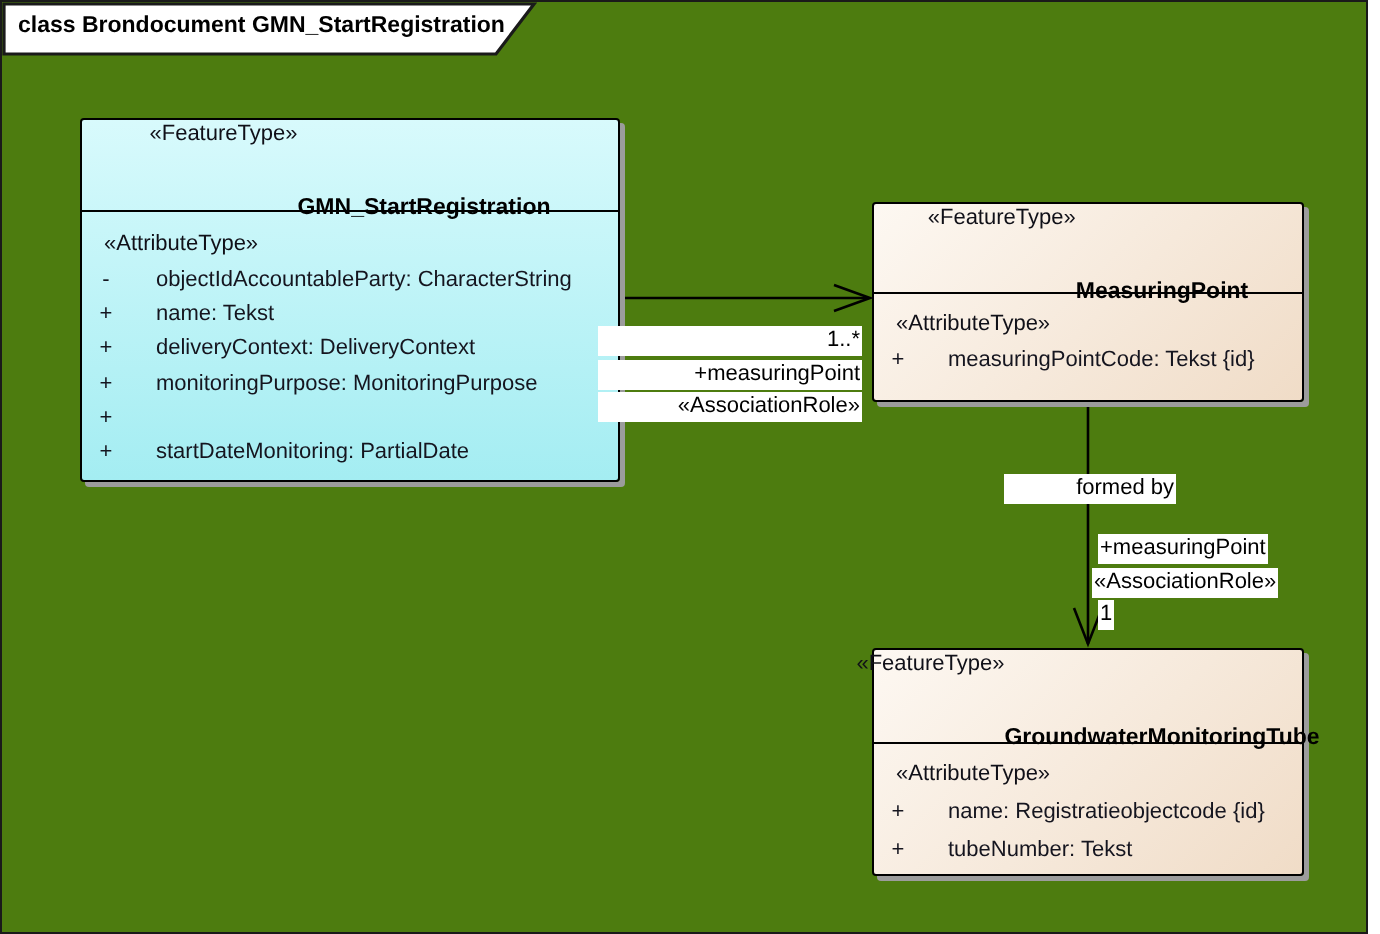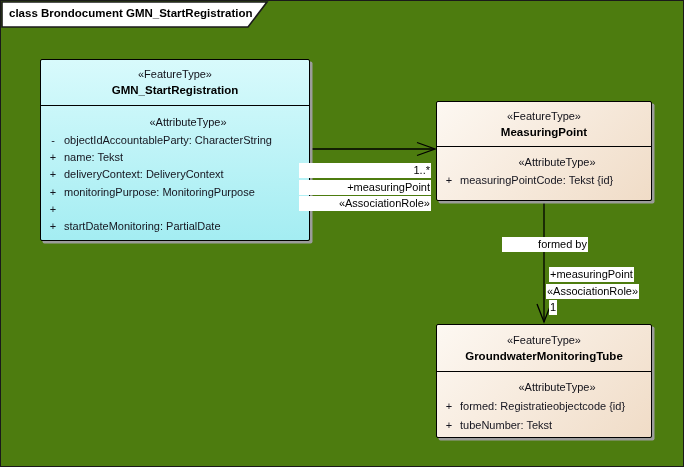--- a/index.html
+++ b/index.html
@@ -23,31 +23,31 @@
     border:1.8px solid var(--border,#000);
     border-radius:2px;
     box-shadow:2.5px 2.5px 0 var(--shadow,#9c9c9c);
     box-sizing:border-box;
   }
   .c1{background:linear-gradient(to bottom,var(--class1-fill-light,#d8fafc),var(--class1-fill,#a4edf2));}
   .c2{background:linear-gradient(135deg,var(--class2-fill-light,#fdf8f2),var(--class2-fill,#f0dcc7));}
   .uml-head{
     border-bottom:1.8px solid var(--border,#000);
     text-align:center;
-    display:flex;flex-direction:column;justify-content:center;
+    display:flex;flex-direction:row;justify-content:center;
     box-sizing:border-box;
   }
   .stereotype{font-size:11px;line-height:15px;color:#101018;}
-  .cls-name{font-size:11.5px;font-weight:bold;line-height:16px;color:#000;}
+  .cls-name{font-size:11.5px;font-weight:bold;line-height:16px;color:#000;margin-top:36px;}
   .uml-body{box-sizing:border-box;}
-  .comp-label{font-size:11px;line-height:17px;padding-left:26px;color:#101018;text-align:center;}
+  .comp-label{font-size:11px;line-height:17px;padding-left:11px;color:#101018;}
   .attr-row{display:flex;align-items:center;font-size:11px;white-space:nowrap;}
   .r17{height:17.3px;} .r19{height:19.5px;}
   .vis{width:10px;margin-left:7px;text-align:center;flex:none;}
-  .attr-text{margin-left:6px;}
+  .attr-text{margin-left:20px;}
   .assoc-label{
     position:absolute;z-index:3;font-size:11px;line-height:15px;
     white-space:nowrap;background:#fff;padding:0 1px;color:#000;
   }
   .ra{left:298px;width:130px;text-align:right;}
 </style>
 </head>
 <body>
 
 <div id="diagram">
@@ -115,21 +115,21 @@
 
   <div class="uml-class c2" style="left:435px;top:323px;width:216px;height:114px;">
     <div class="uml-head" style="height:47px;">
       <div class="stereotype">«FeatureType»</div>
       <div class="cls-name">GroundwaterMonitoringTube</div>
     </div>
     <div class="uml-body" style="padding-top:7px;">
       <div class="comp-label">«AttributeType»</div>
       <div class="attr-row r19">
         <span class="vis">+</span>
-        <span class="attr-text">formed: Registratieobjectcode {id}</span>
+        <span class="attr-text">name: Registratieobjectcode {id}</span>
       </div>
       <div class="attr-row r19">
         <span class="vis">+</span>
         <span class="attr-text">tubeNumber: Tekst</span>
       </div>
     </div>
   </div>
 
   <div class="assoc-label ra" style="top:162px;">1..*</div>
   <div class="assoc-label ra" style="top:179px;">+measuringPoint</div>

